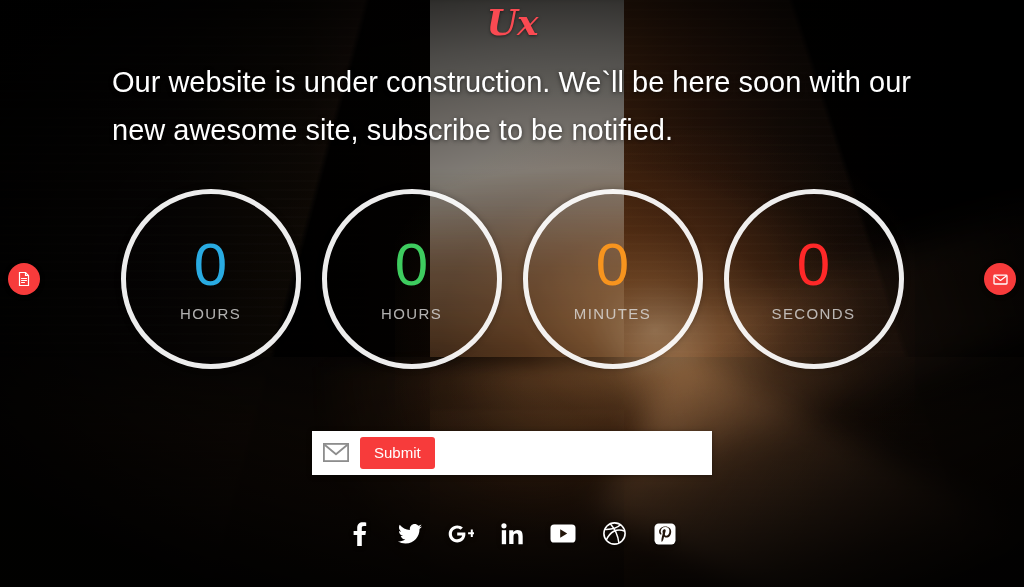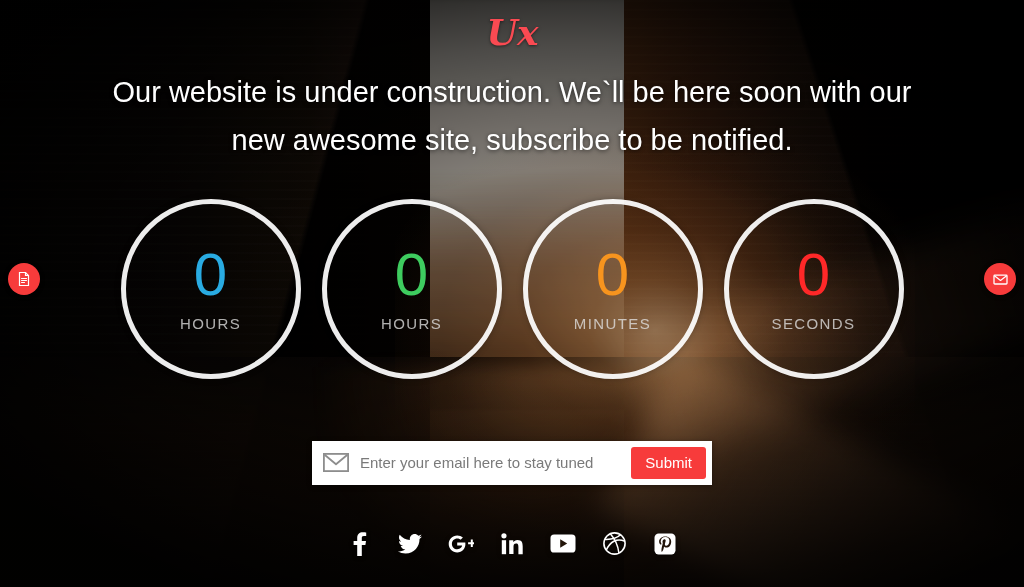--- a/index.html
+++ b/index.html
@@ -198,36 +198,36 @@
     z-index: 5;
     width: 1024px;
     height: 587px;
     display: flex;
     flex-direction: column;
     align-items: center;
   }
 
   
   .logo {
-    margin-top: 14px;
+    margin-top: 4px;
     font-family: "DejaVu Serif", serif;
     font-style: italic;
     font-weight: bold;
     font-size: 36px;
     color: #fa4a52;
     letter-spacing: -1px;
     line-height: 1;
     text-shadow: 0 1px 3px rgba(0,0,0,0.5);
   }
 
   
   .headline {
     margin-top: 24px;
     width: 800px;
-    text-align: center;
+    text-align: left;
     color: #ffffff;
     font-size: 29px;
     font-weight: normal;
     line-height: 1.25;
     text-shadow: 0 1px 4px rgba(0,0,0,0.6);
   }
 
   
   .countdown {
     margin-top: 40px;
@@ -399,21 +399,20 @@
       </div>
     </div>
 
     <form class="subscribe">
       <span class="mail-icon">
         <svg width="26" height="19" viewBox="0 0 26 19">
           <rect x="0.9" y="0.9" width="24.2" height="17.2" fill="none" stroke="#8d8d8d" stroke-width="1.8"></rect>
           <path d="M1.6 1.7L13 11.3 24.4 1.7" fill="none" stroke="#8d8d8d" stroke-width="1.8" stroke-linejoin="round"></path>
         </svg>
       </span>
-      <input class="email-input" type="text" placeholder="Enter your email here to stay tuned" style="">
       <button class="submit-btn" type="submit" style="background: rgb(247, 59, 59);">Submit</button>
     </form>
 
     <div class="social">
       <a href="#">
         <svg width="15" height="24" viewBox="0 0 15 24">
           <path d="M9.8 24V13.1h3.6l0.6-4.2H9.8V6.2c0-1.2 0.3-2.1 2.1-2.1h2.3V0.4C13.8 0.3 12.4 0.2 10.8 0.2 7.5 0.2 5.2 2.2 5.2 5.9v3H1.6v4.2h3.6V24z" fill="#fff"></path>
         </svg>
       </a>
       <a href="#">

